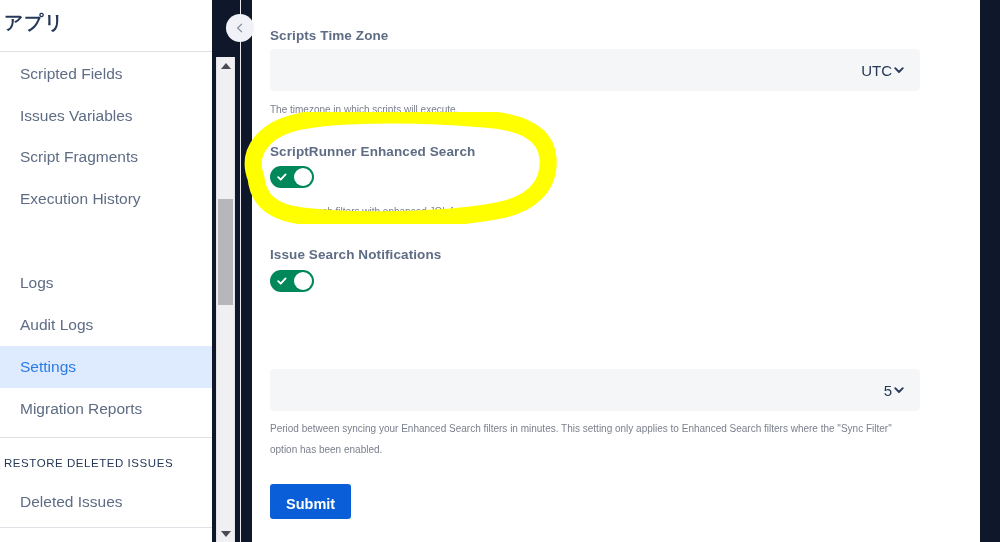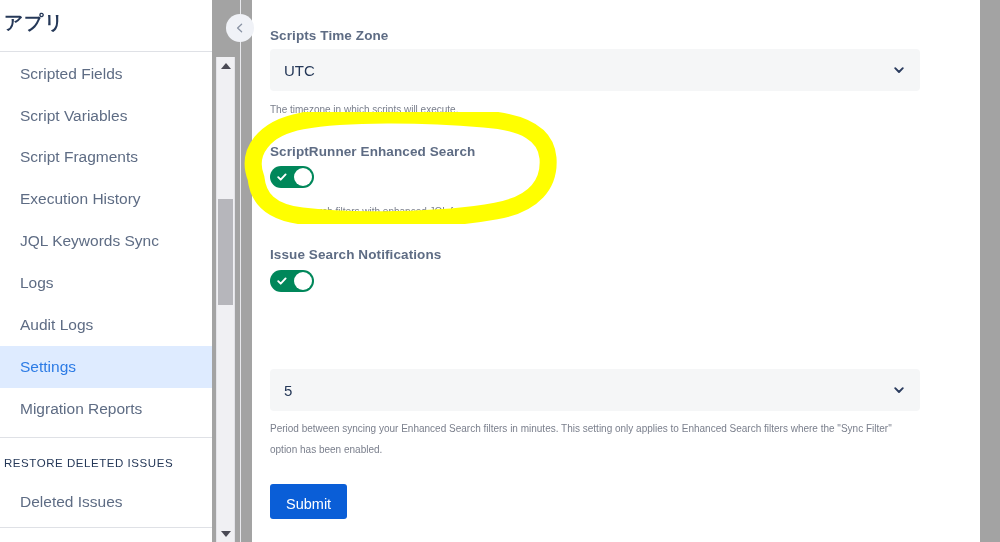--- a/index.html
+++ b/index.html
@@ -7,21 +7,21 @@
     width: 1000px;
     height: 542px;
     overflow: hidden;
     background: #ffffff;
     font-family: "Liberation Sans", sans-serif;
   }
   #app {
     position: relative;
     width: 1000px;
     height: 542px;
-    background: #a3a3a3;
+    background: #0f172a;
   }
 
   
   #sidebar {
     position: absolute;
     left: 0; top: 0;
     width: 212px;
     height: 542px;
     background: #ffffff;
     overflow: hidden;
@@ -150,20 +150,21 @@
     height: 42px;
     background: #f5f6f7;
     border: none;
     border-radius: 4px;
     display: flex;
     align-items: center;
     padding: 0 14px;
     font-size: 15px;
     color: #253858;
     cursor: pointer;
+    text-align: right;
   }
   .select-box .val { flex: 1; }
   .select-box .chev { display: flex; align-items: center; }
   .help-text {
     position: absolute;
     left: 18px;
     width: 630px;
     font-size: 10px;
     line-height: 21px;
     color: #7a7f8c;
@@ -196,21 +197,21 @@
   #submit-btn {
     position: absolute;
     left: 18px; top: 484px;
     min-width: 76px;
     height: 35px;
     background: #0a5ed7;
     color: #ffffff;
     border: none;
     border-radius: 3px;
     font-size: 14.5px;
-    font-weight: normal;
+    font-weight: bold;
     font-family: "Liberation Sans", sans-serif;
     padding: 12px 16px;
     cursor: pointer;
   }
 
   
   #highlight {
     position: absolute;
     left: 228px; top: 112px;
     width: 330px; height: 112px;
@@ -224,30 +225,27 @@
 <div id="app">
 
   <div id="sidebar">
     <div id="sidebar-title">アプリ</div>
     <div class="side-divider" id="divider-top"></div>
 
     <div class="nav-item" style="top:53px">
         <span>Scripted Fields</span>
       </div>
     <div class="nav-item" style="top:95px">
-        <span>Script Variables</span>
+        <span>Issues Variables</span>
       </div>
     <div class="nav-item" style="top:136px">
         <span>Script Fragments</span>
       </div>
     <div class="nav-item" style="top:178px">
         <span>Execution History</span>
-      </div>
-    <div class="nav-item" style="top:220px">
-        <span>JQL Keywords Sync</span>
       </div>
     <div class="nav-item" style="top:262px">
         <span>Logs</span>
       </div>
     <div class="nav-item" style="top:304px">
         <span>Audit Logs</span>
       </div>
     <div class="nav-item" style="top:388px">
         <span>Migration Reports</span>
       </div>

